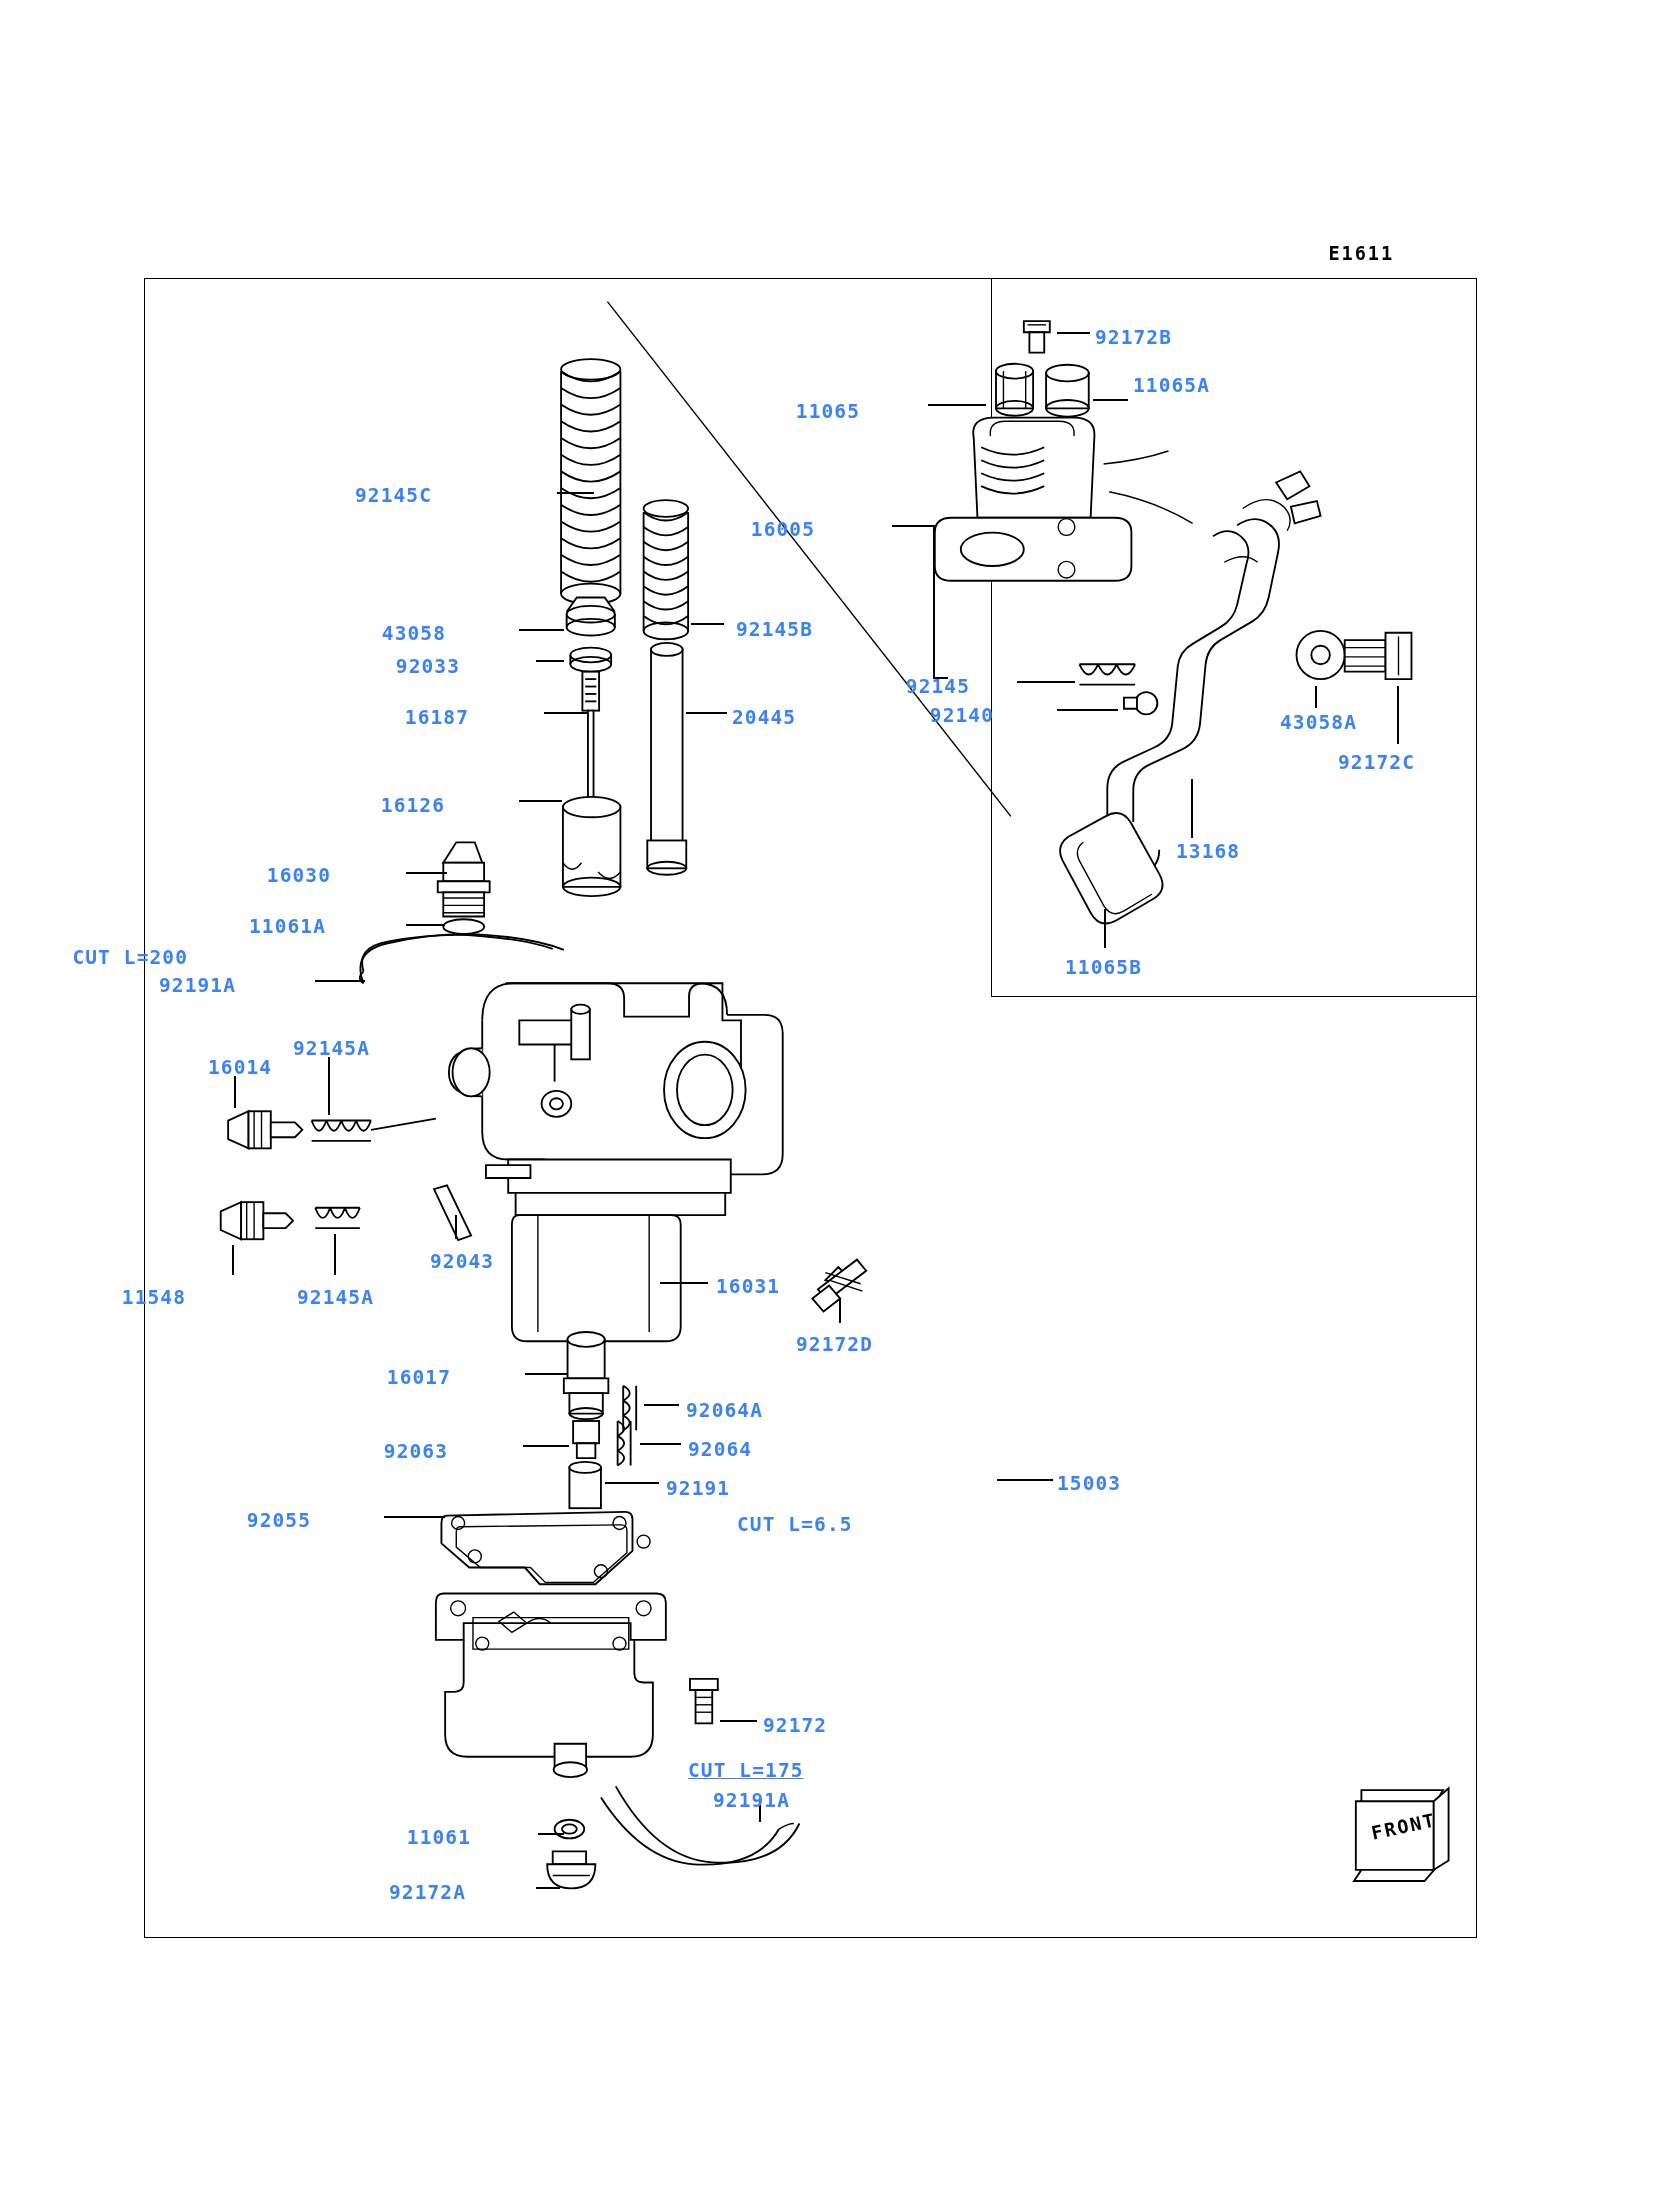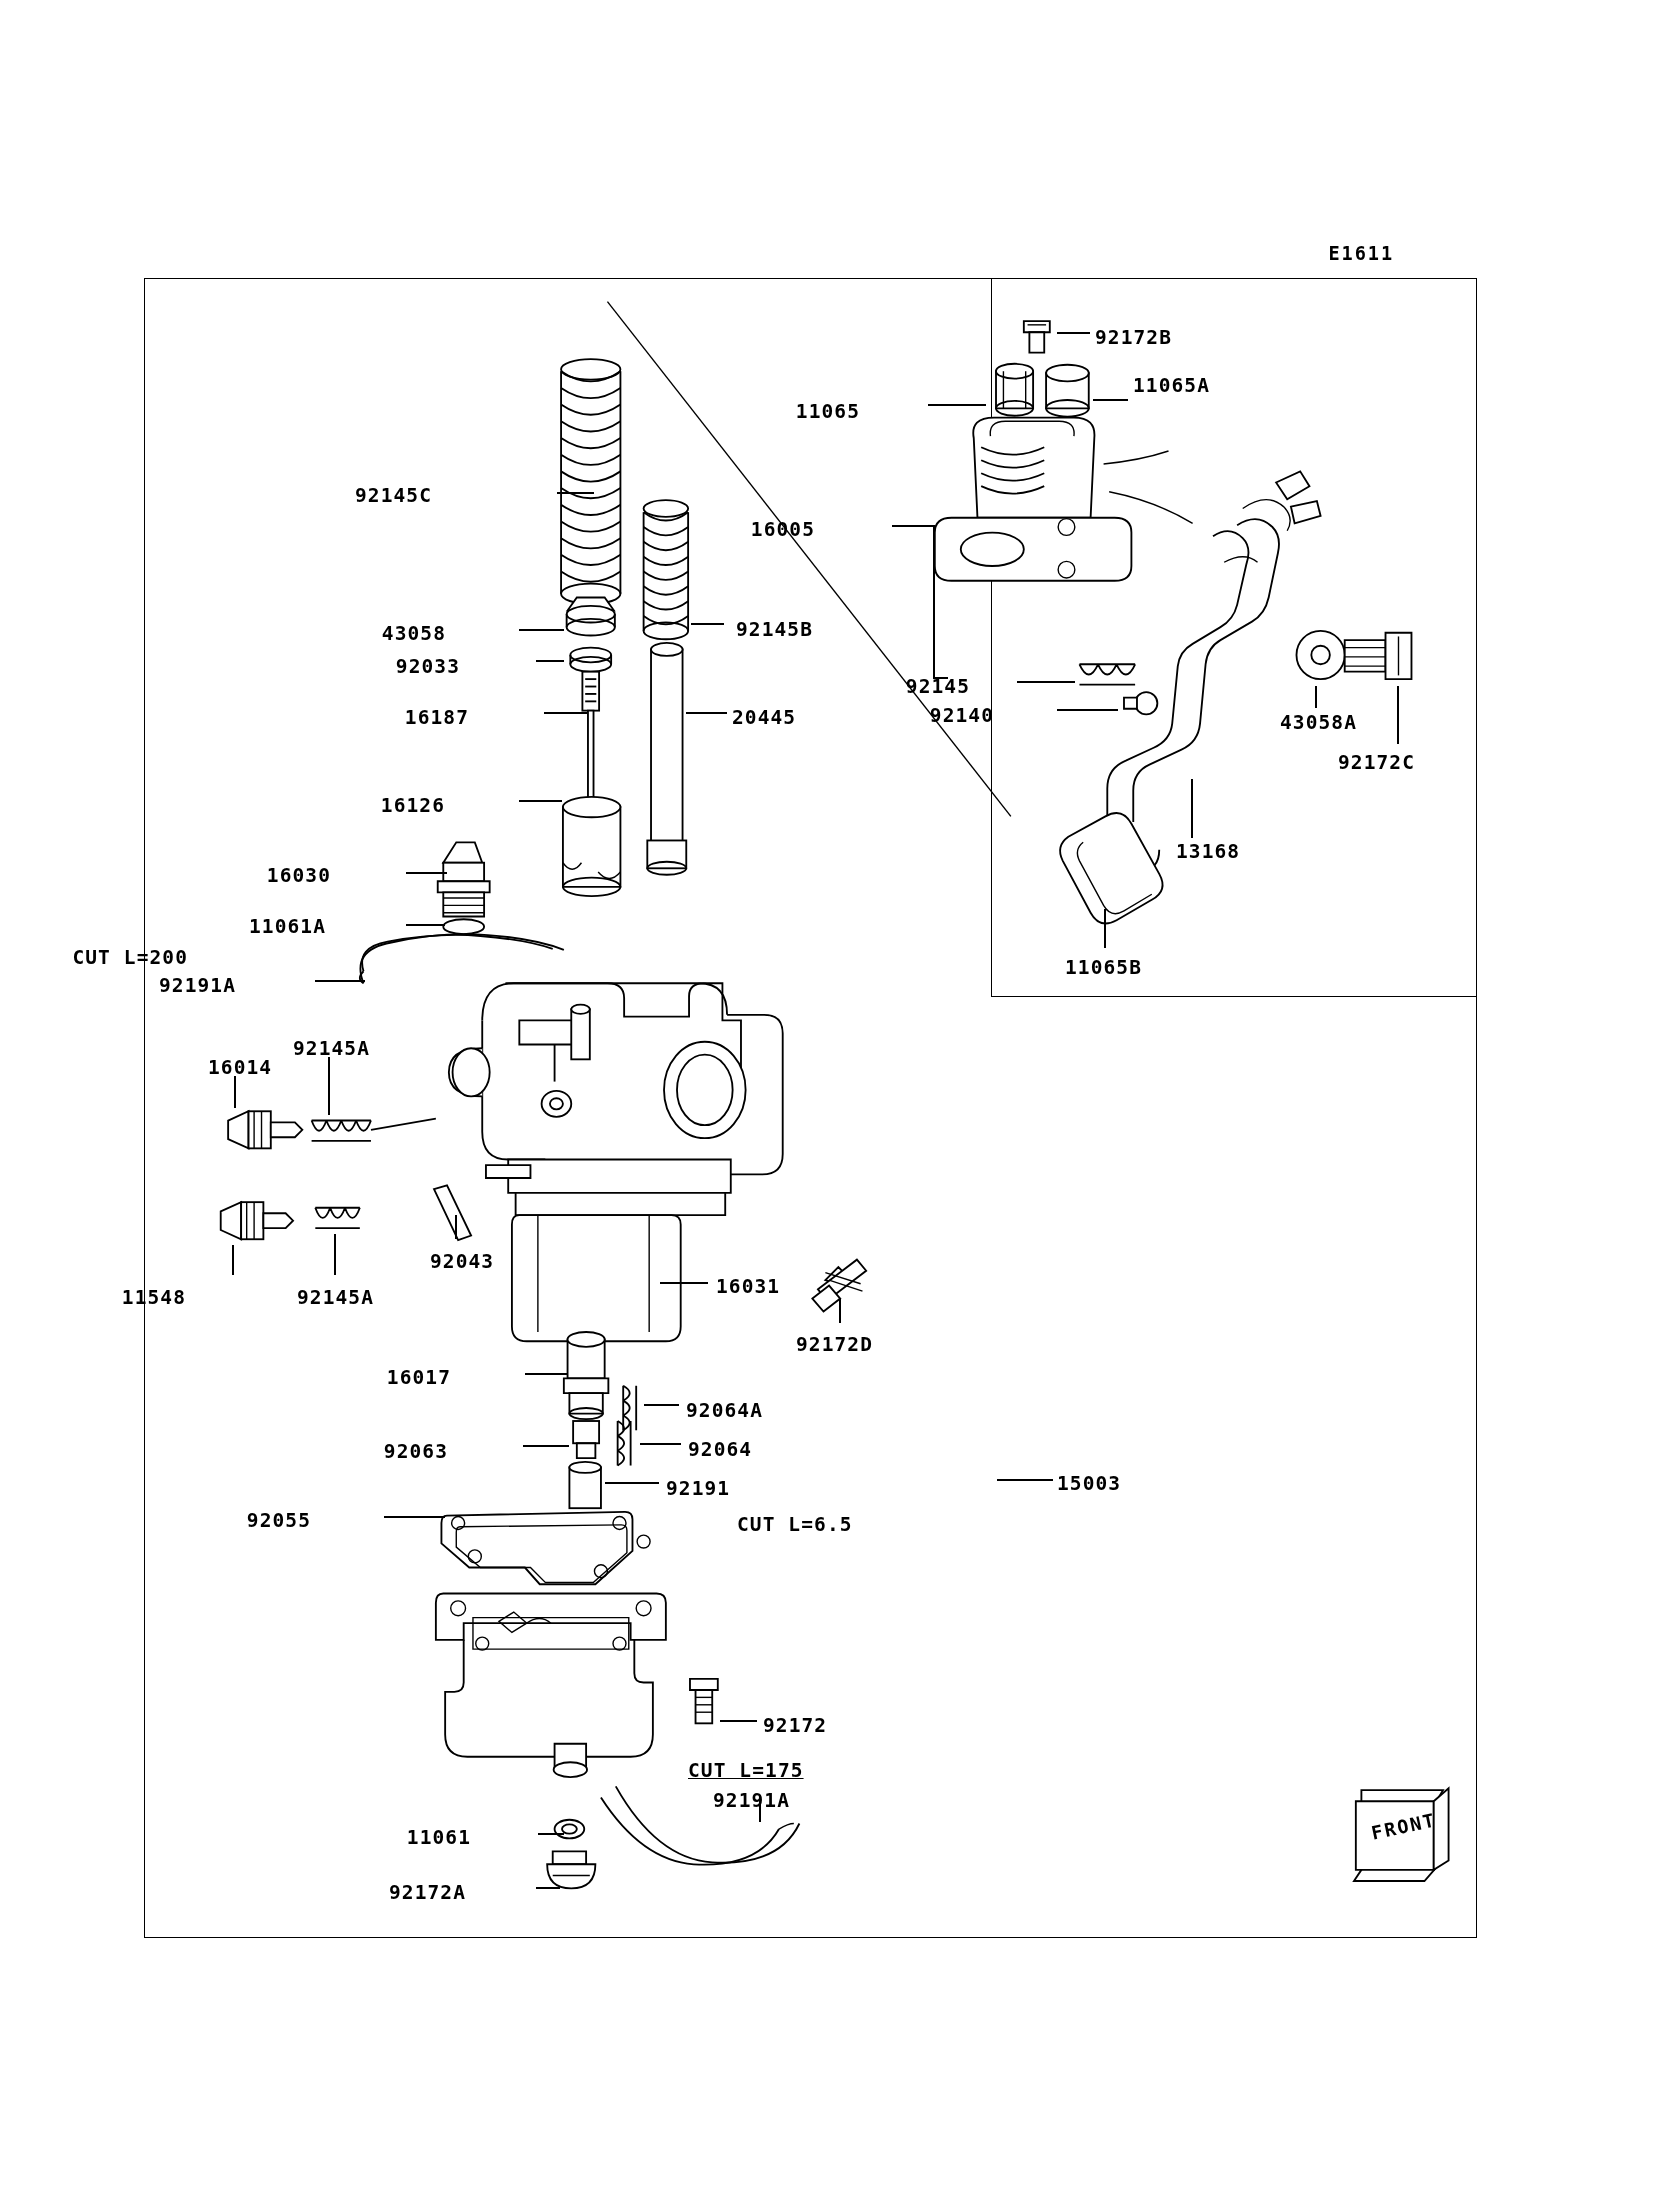--- a/index.html
+++ b/index.html
@@ -43,21 +43,21 @@
     box-sizing: border-box;
   }
   
   .lbl {
     position: absolute;
     font-family: "DejaVu Sans Mono", monospace;
     font-size: 19.5px;
     font-weight: bold;
     letter-spacing: 1.1px;
     white-space: nowrap;
-    color: #000000;
+    color: #3b82f6;
     line-height: 1.15;
   }
   .lbl.right { transform: translateX(-100%); }
   
   .leader {
     position: absolute;
     background: #000;
     height: 1.9px;
   }
   

